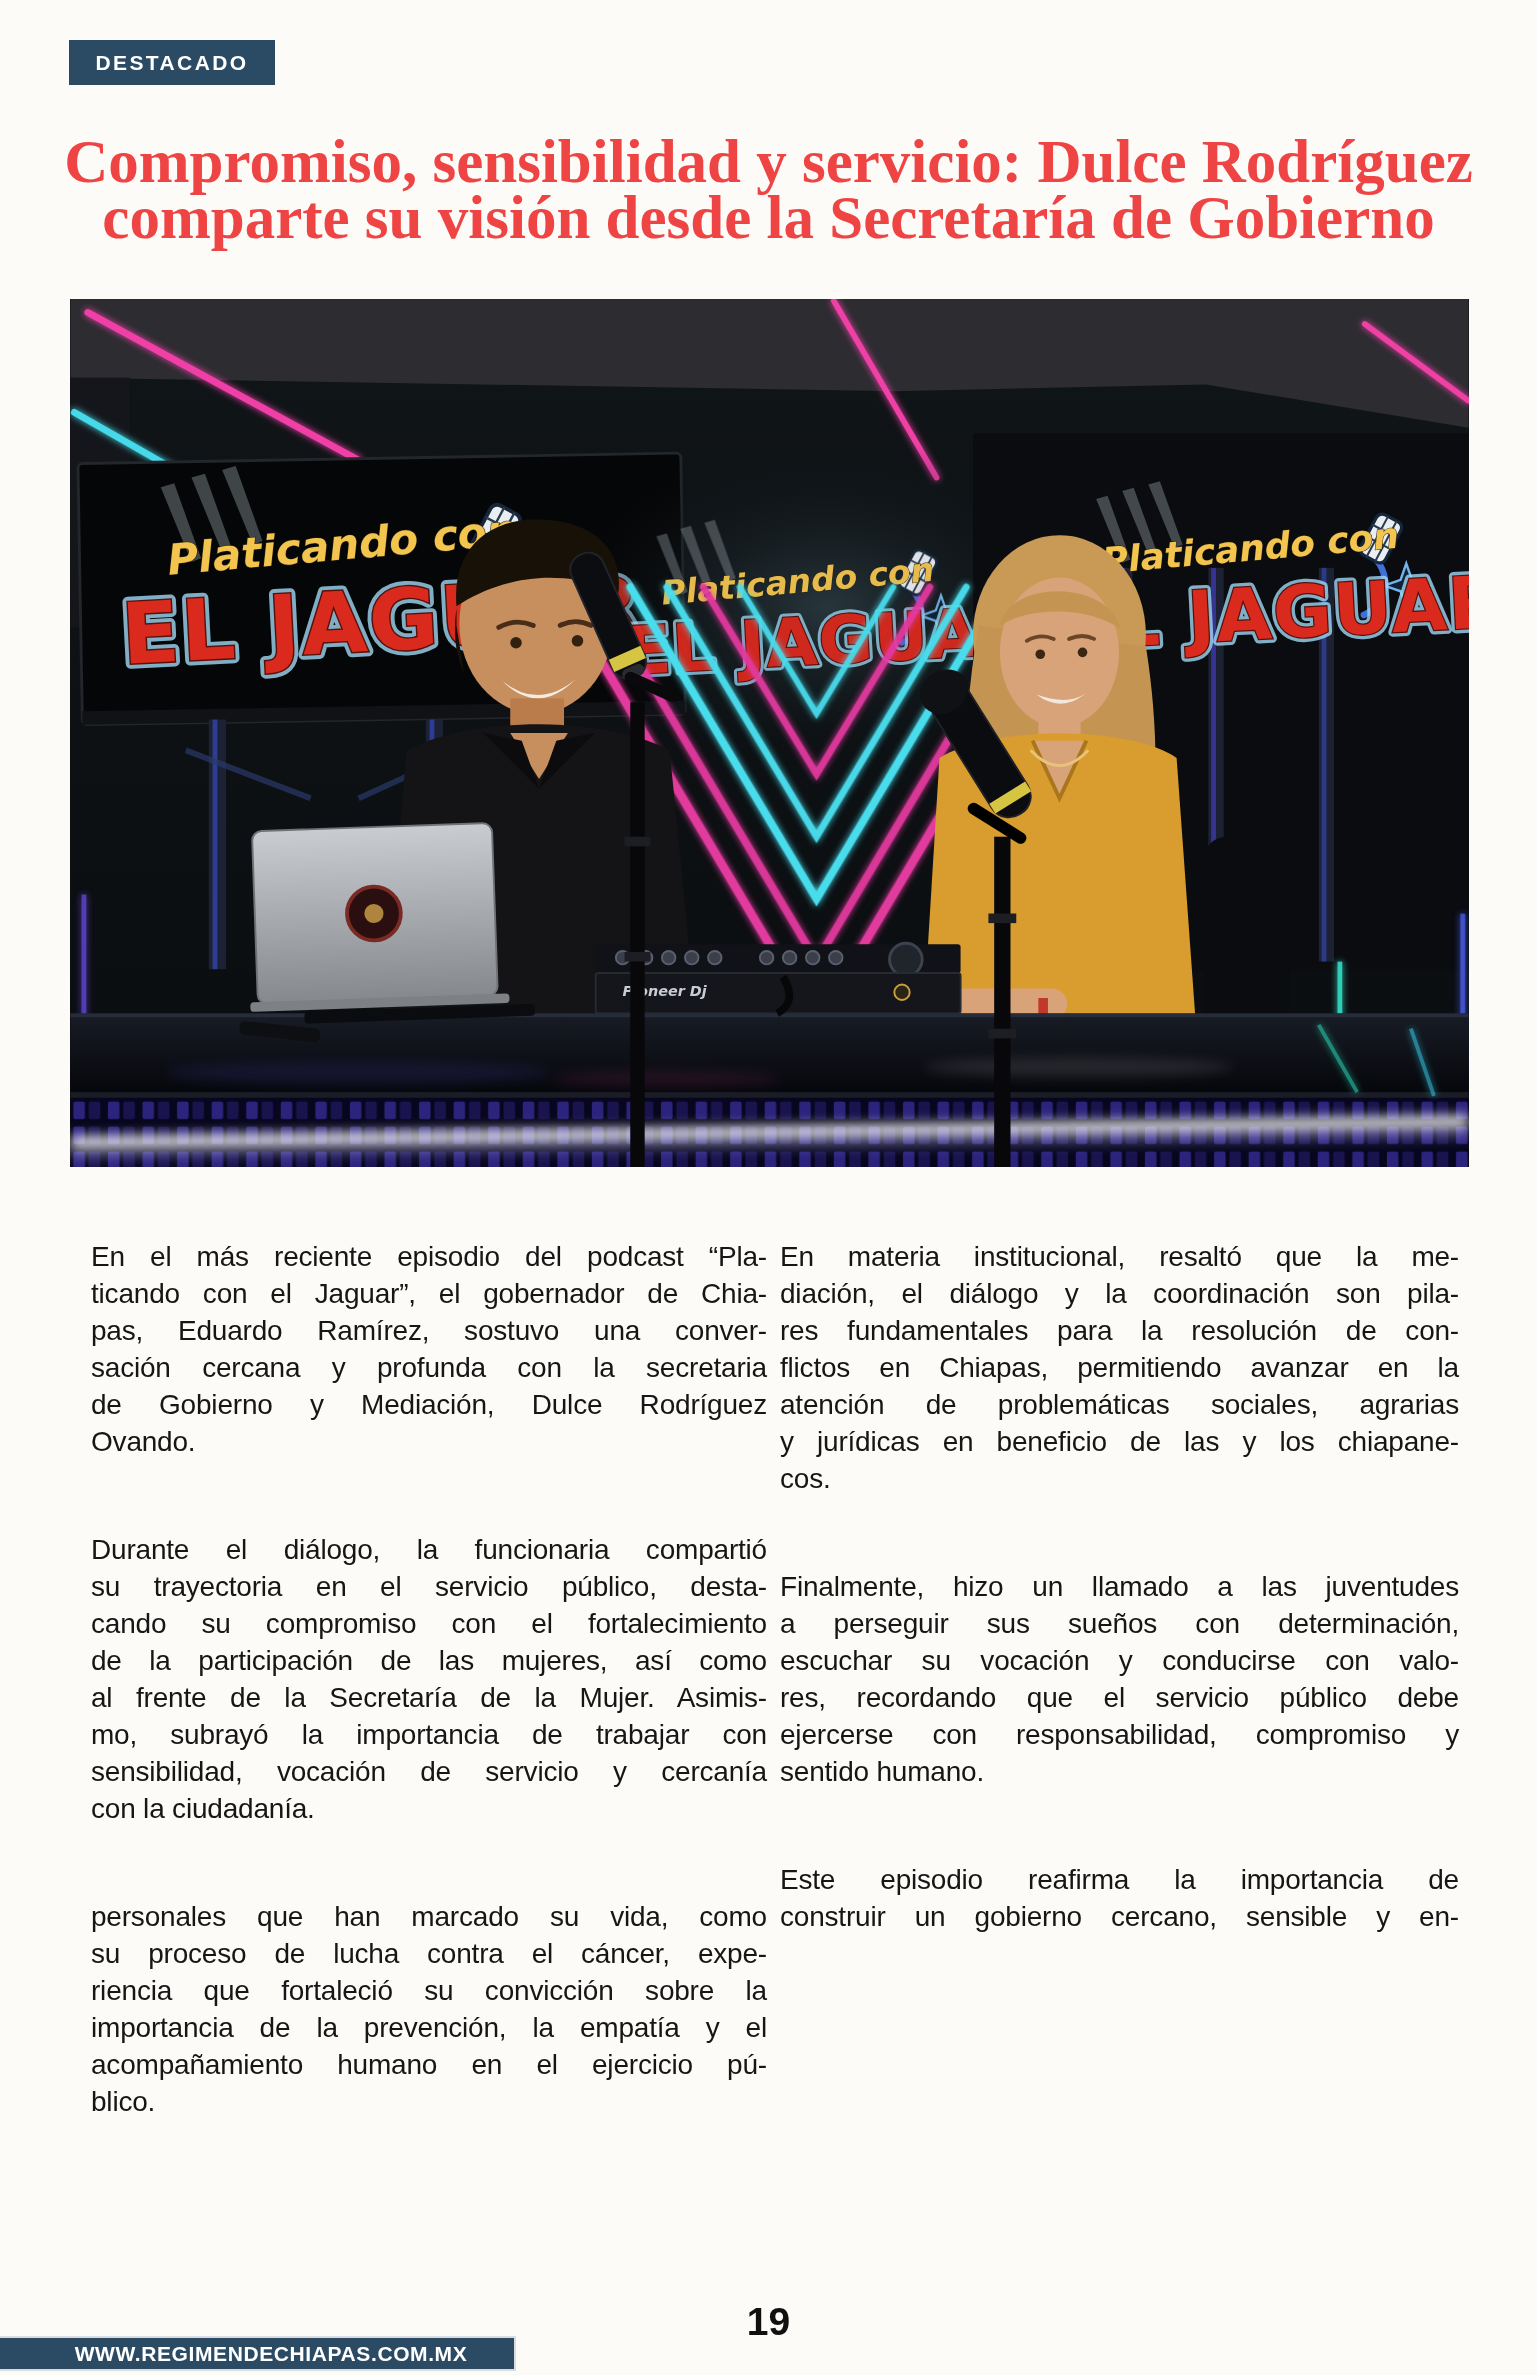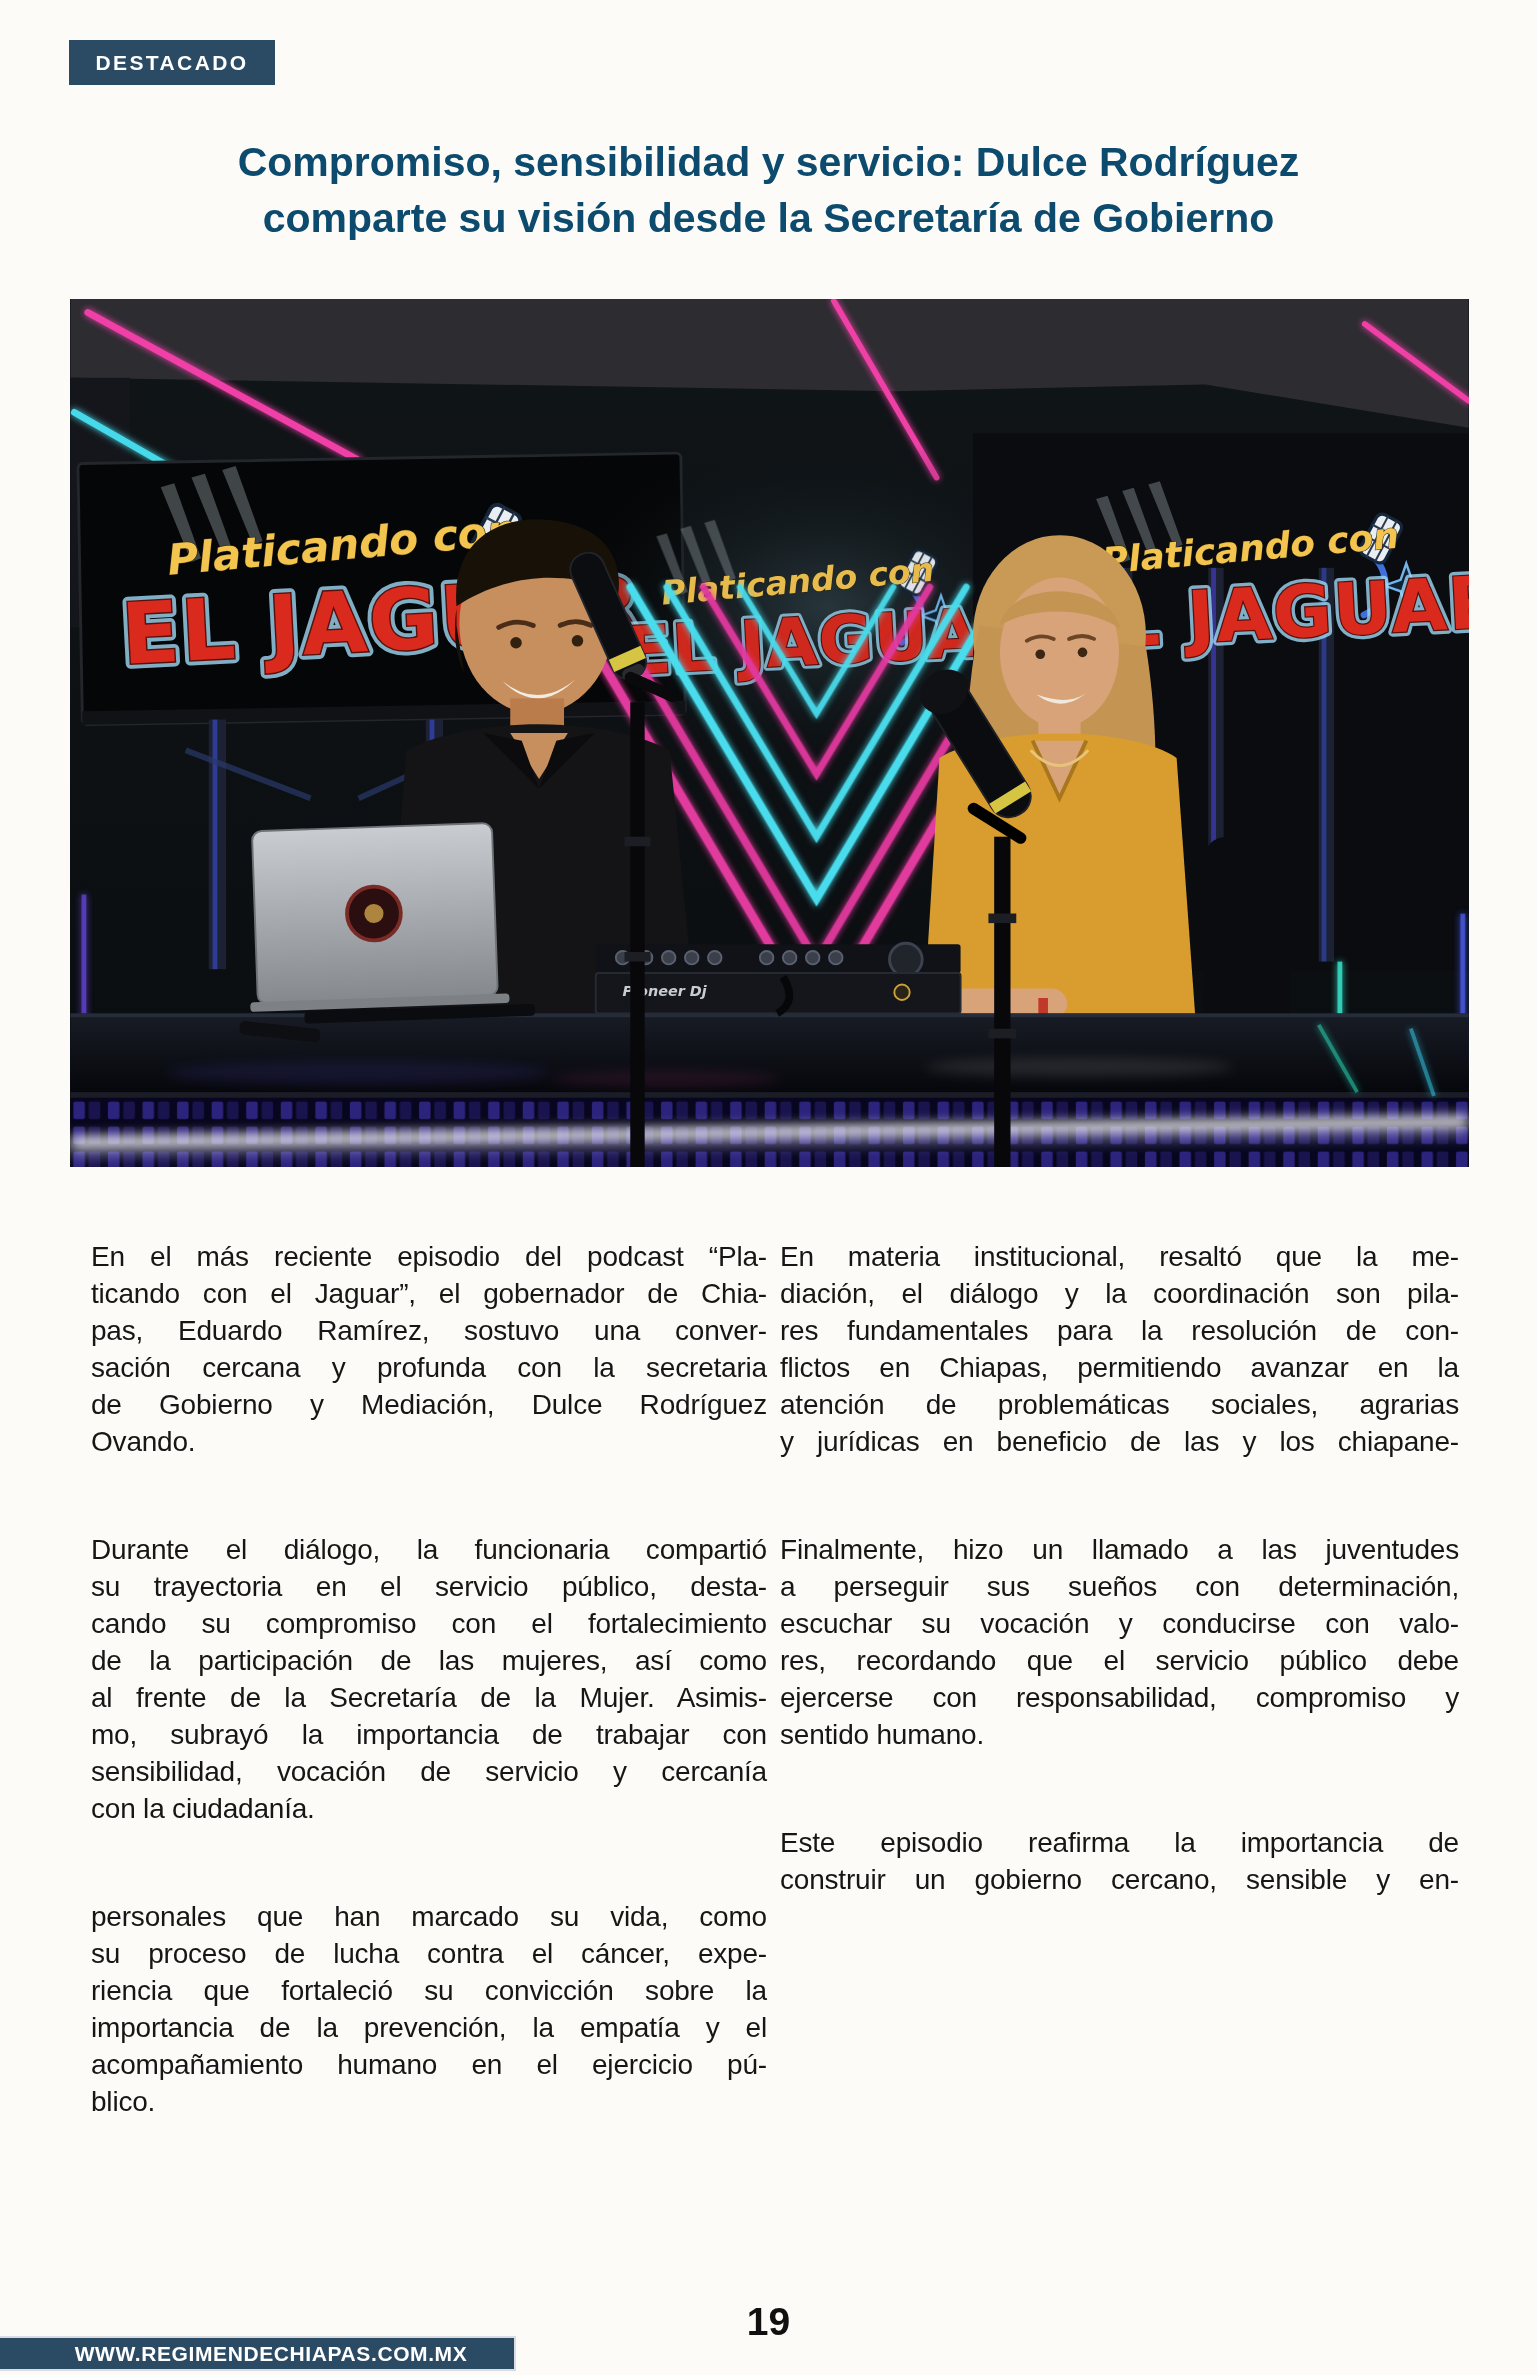--- a/index.html
+++ b/index.html
@@ -2,22 +2,22 @@
 <html><head>
 <meta charset="utf-8">
 <style>
   html,body{margin:0;padding:0;background:#dcdcdc;}
   .page{position:relative;width:1537px;height:2376px;background:#fcfbf8;overflow:hidden;
         font-family:"Liberation Sans",sans-serif;}
   .badge{position:absolute;left:69px;top:40px;width:206px;height:45px;background:#2b4a63;
          color:#fff;display:flex;align-items:center;justify-content:center;
          font-weight:bold;font-size:21px;letter-spacing:2.4px;}
   .title{position:absolute;left:0;top:134px;width:100%;text-align:center;
-         font-family:Liberation Sans, sans-serif;font-weight:bold;
-         font-size:41px;line-height:56px;color:#0c4a6e;}
+         font-family:Liberation Serif, serif;font-weight:bold;
+         font-size:61px;line-height:56px;color:#ef4444;}
   .photo{position:absolute;left:70px;top:299px;width:1399px;height:868px;background:#0d1013;}
   .photo svg{display:block;}
   .col{position:absolute;top:1238px;font-size:28px;line-height:37px;color:#161616;
        letter-spacing:-0.2px;}
   .col1{left:71px;width:676px;margin-left:20px;}
   .col2{left:780px;width:679px;}
   .para + .para{margin-top:71px;}
   .tline{text-align:justify;text-align-last:justify;white-space:normal;}
   .tline.last{text-align-last:left;}
   .pagenum{position:absolute;top:2300px;left:0;width:100%;text-align:center;
@@ -301,20 +301,21 @@
       </div>
     </div>
   <div class="col col2">
       <div class="para">
         <div class="tline">En materia institucional, resaltó que la me-</div>
         <div class="tline">diación, el diálogo y la coordinación son pila-</div>
         <div class="tline">res fundamentales para la resolución de con-</div>
         <div class="tline">flictos en Chiapas, permitiendo avanzar en la</div>
         <div class="tline">atención de problemáticas sociales, agrarias</div>
         <div class="tline">y jurídicas en beneficio de las y los chiapane-</div>
+        <div class="tline last">cos.</div>
       </div>
       <div class="para">
         <div class="tline">Finalmente, hizo un llamado a las juventudes</div>
         <div class="tline">a perseguir sus sueños con determinación,</div>
         <div class="tline">escuchar su vocación y conducirse con valo-</div>
         <div class="tline">res, recordando que el servicio público debe</div>
         <div class="tline">ejercerse con responsabilidad, compromiso y</div>
         <div class="tline last">sentido humano.</div>
       </div>
       <div class="para">

